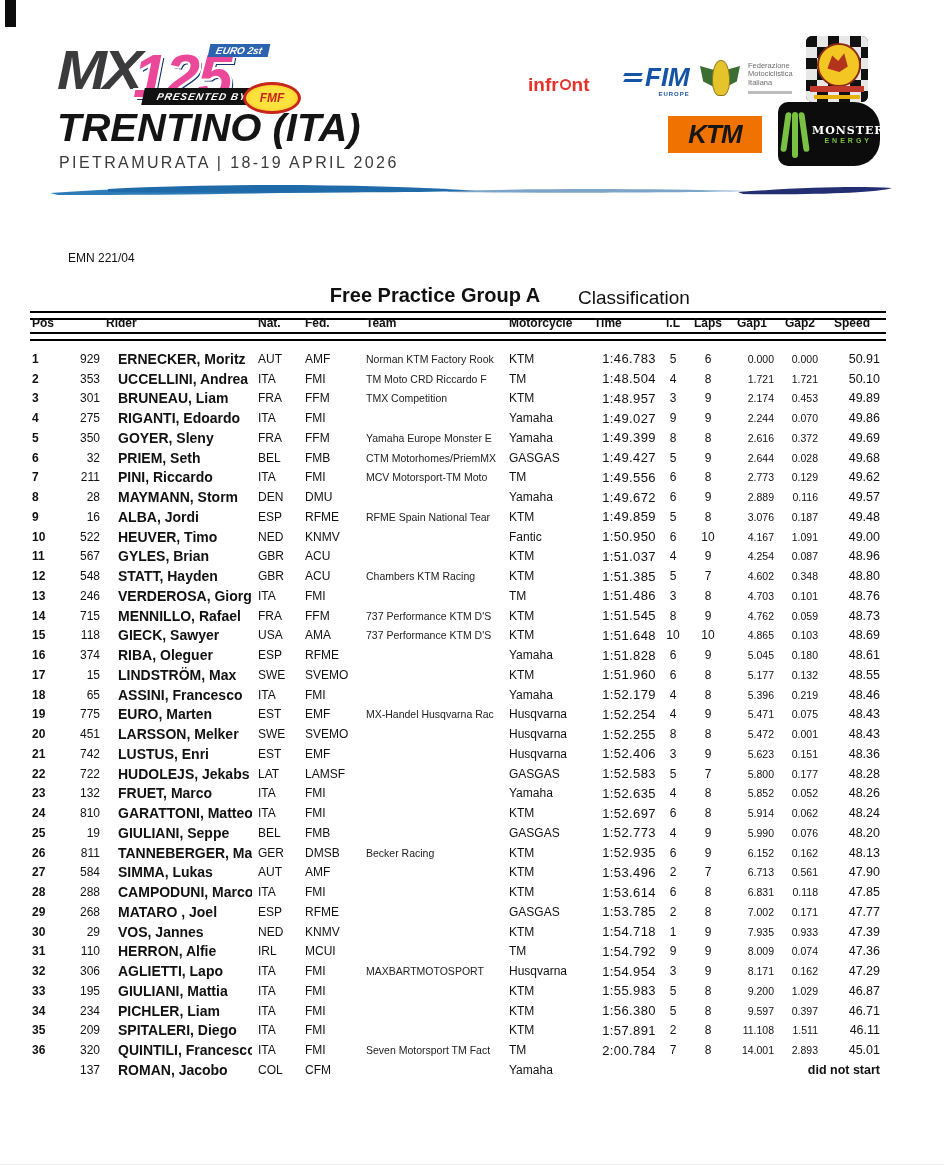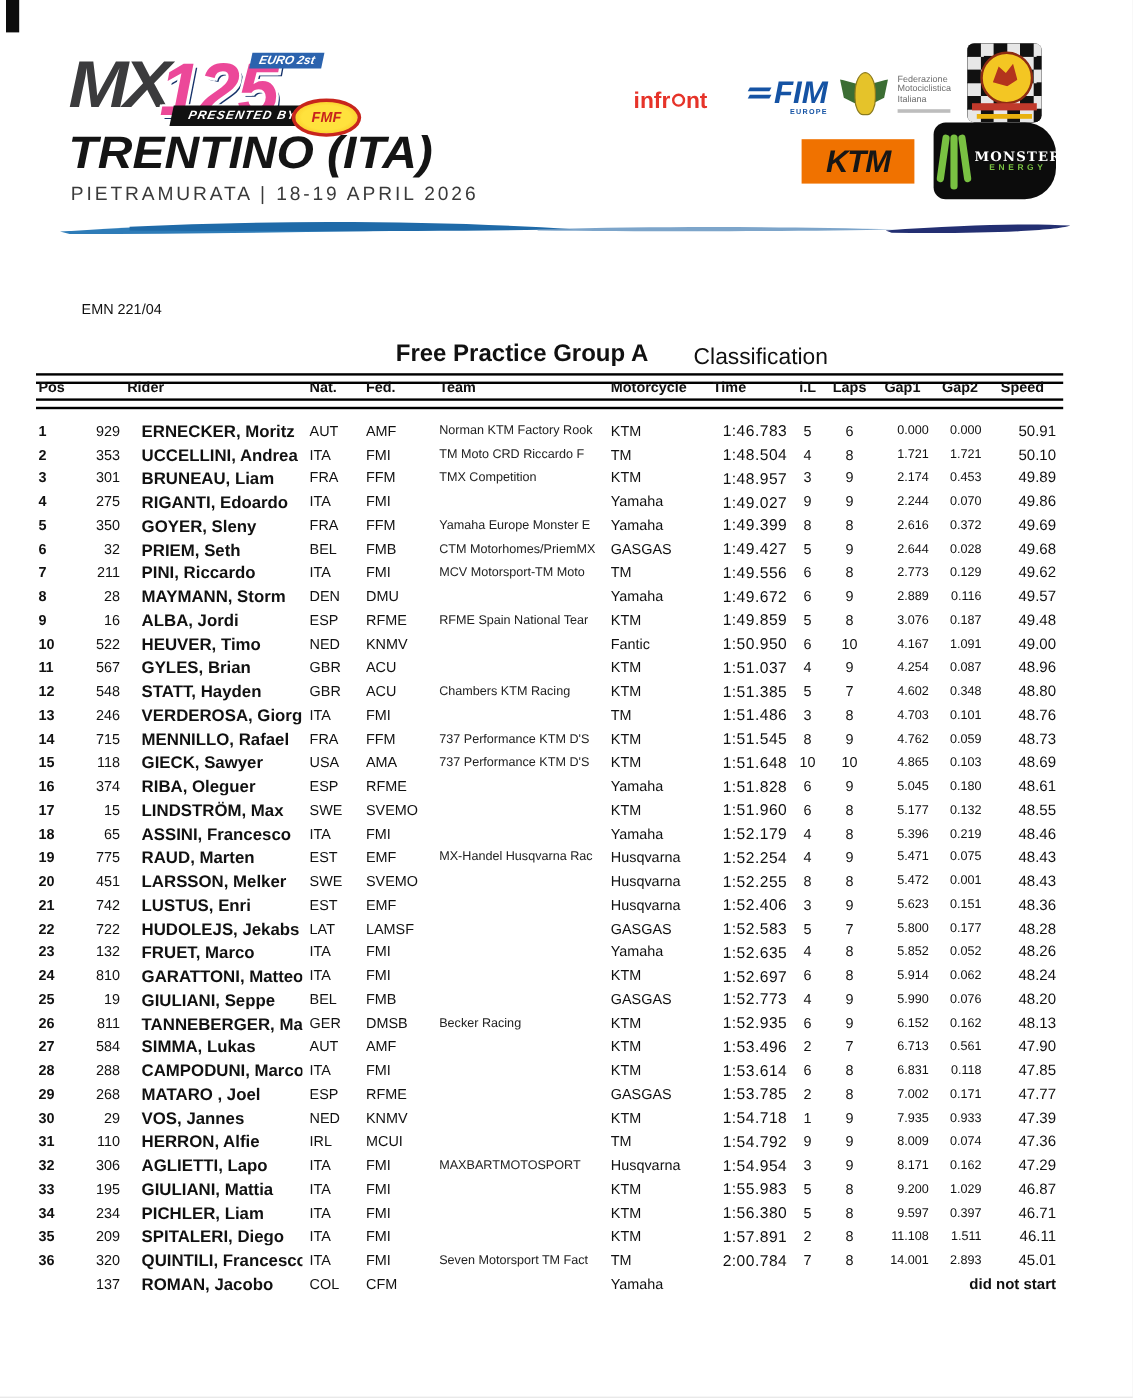--- a/index.html
+++ b/index.html
@@ -645,21 +645,21 @@
         </div>
         <div class="cell c-speed">
           <span>48.46</span>
         </div>
       </div>
       <div class="trow">
         <div class="cell c-pos">19</div>
         <div class="cell c-num">
           <span>775</span>
         </div>
-        <div class="cell c-name">RAUD, Marten</div>
+        <div class="cell c-name">EURO, Marten</div>
         <div class="cell c-nat">EST</div>
         <div class="cell c-fed">EMF</div>
         <div class="cell c-team">MX-Handel Husqvarna Rac</div>
         <div class="cell c-moto">Husqvarna</div>
         <div class="cell c-time">
           <span>1:52.254</span>
         </div>
         <div class="cell c-il">4</div>
         <div class="cell c-laps">9</div>
         <div class="cell c-gap">

